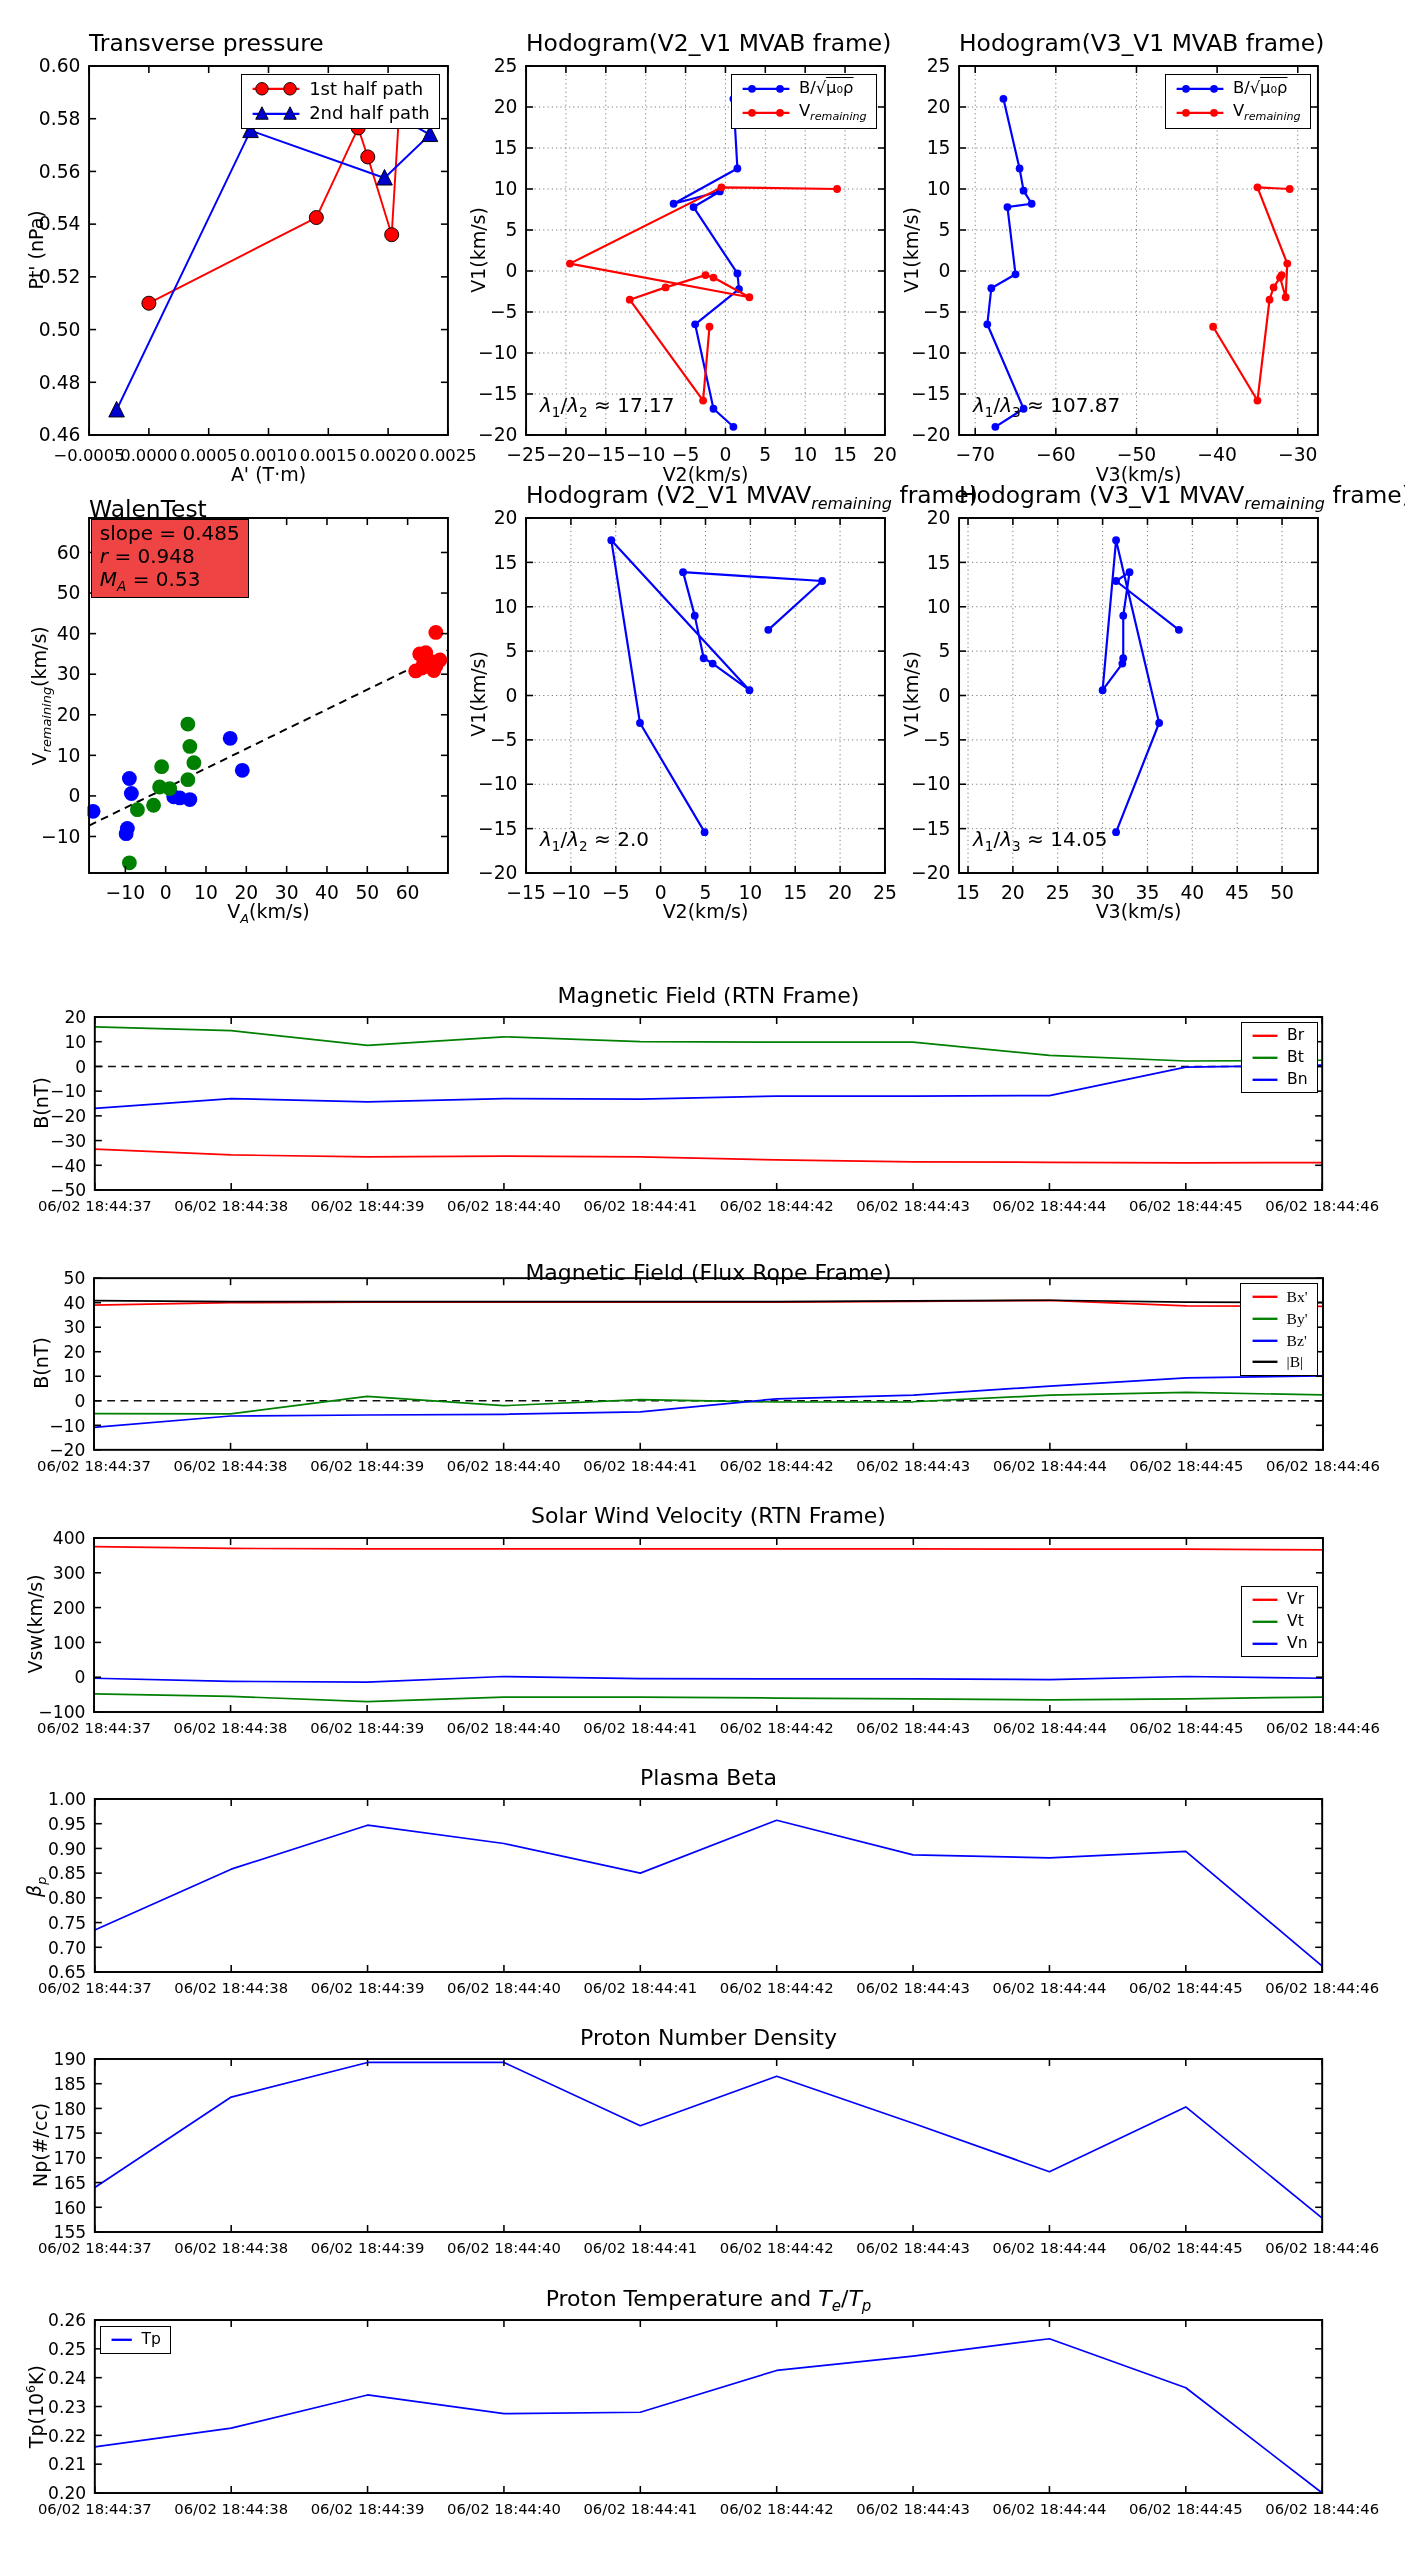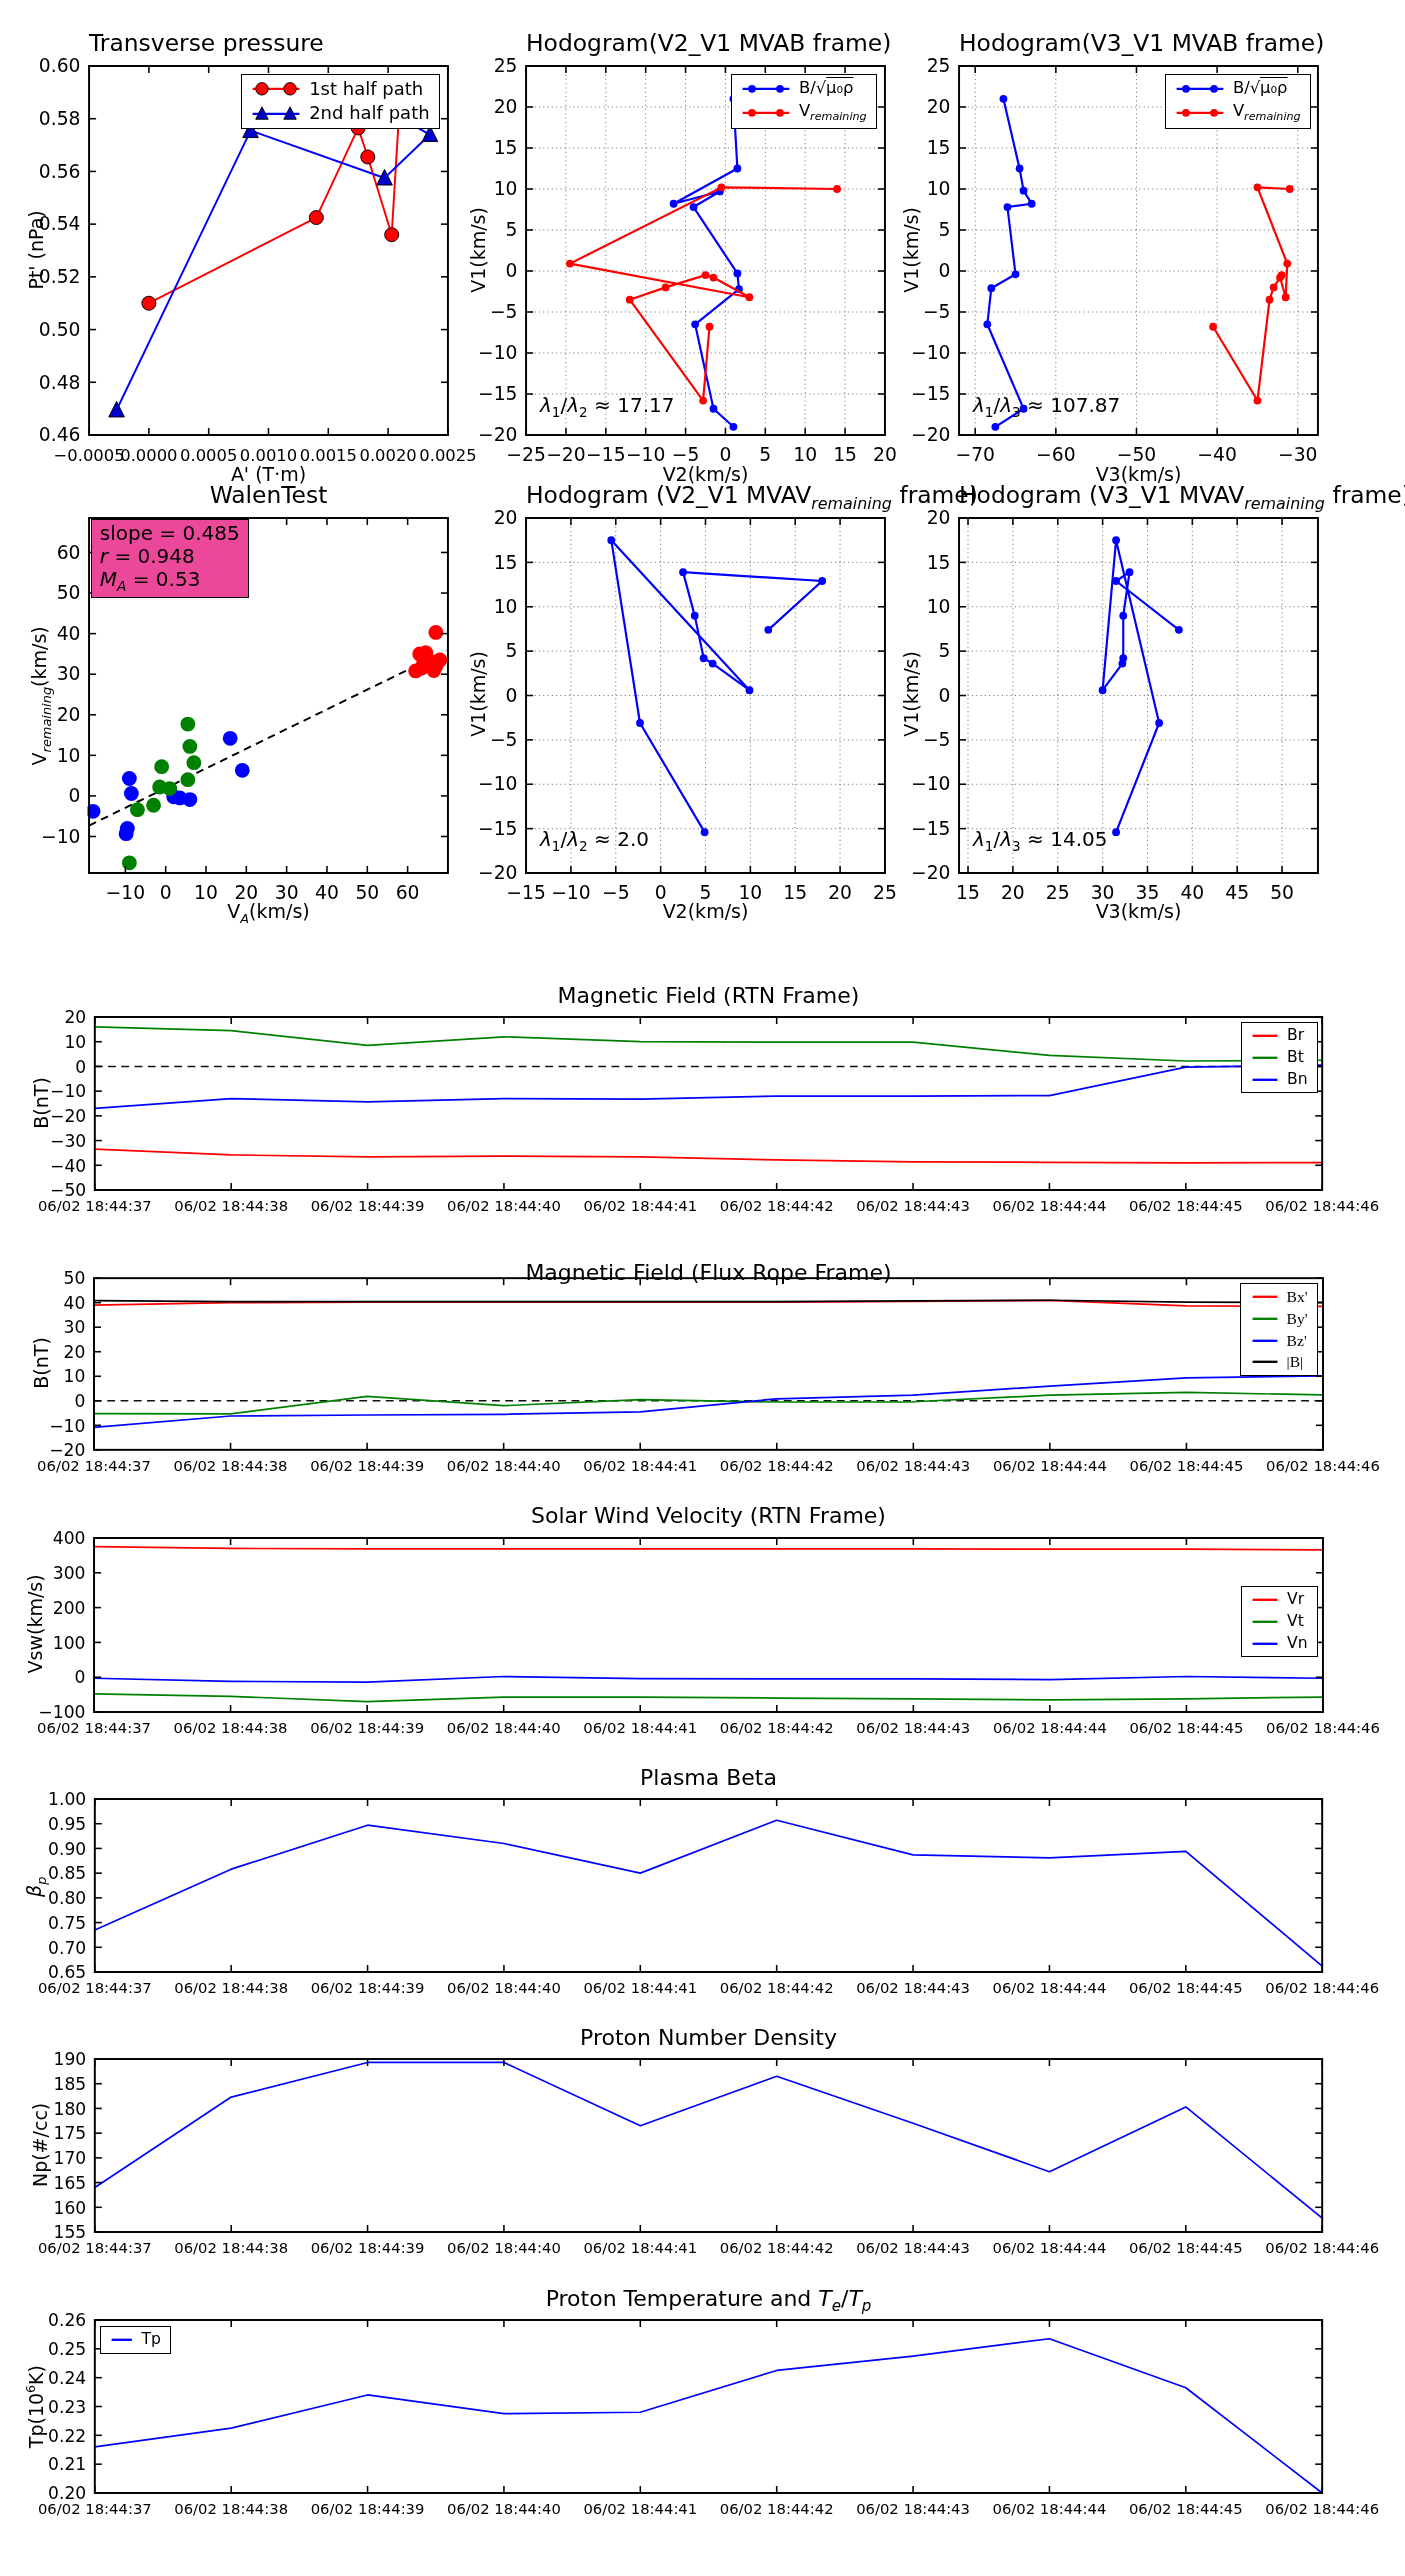--- a/index.html
+++ b/index.html
@@ -3,21 +3,21 @@
 <meta charset="utf-8">
 <style>
   html,body{margin:0;padding:0;background:#fff;}
   body{width:1405px;height:2576px;font-family:"DejaVu Sans",sans-serif;color:#000;}
   #fig{position:relative;width:1405px;height:2576px;background:#fff;overflow:hidden;}
   .chart div{line-height:1.15;}
   .ctitle{white-space:nowrap;}
   .legend{position:absolute;background:#fff;border:1.6px solid #000;padding:3.9px 9.4px;display:flex;flex-direction:column;gap:3.9px;z-index:5;}
   .lrow{display:flex;align-items:center;gap:7.8px;white-space:nowrap;}
   .ann{position:absolute;white-space:nowrap;}
-  .ann.boxed{background:#ec4899;border:1.6px solid #000;padding:2.3px 7.8px;line-height:1.4;}
+  .ann.boxed{background:#ef4444;border:1.6px solid #000;padding:2.3px 7.8px;line-height:1.4;}
   sub{font-size:68%;}
   sup{font-size:66%;}
   svg text{font-family:"DejaVu Sans",sans-serif;}
 </style>
 </head>
 <body>
 
 <div id="fig">
     <div class="chart">
       <svg width="359" height="369" style="position:absolute;left:89px;top:66px;overflow:visible" viewBox="0 0 460 473">
@@ -468,21 +468,21 @@
         <text x="408.314606741573" y="488" text-anchor="middle" font-size="24" fill="#000">60</text>
         <text x="-11" y="416.2" text-anchor="end" font-size="24" fill="#000">−10</text>
         <text x="-11" y="364.2" text-anchor="end" font-size="24" fill="#000">0</text>
         <text x="-11" y="312.20000000000005" text-anchor="end" font-size="24" fill="#000">10</text>
         <text x="-11" y="260.2" text-anchor="end" font-size="24" fill="#000">20</text>
         <text x="-11" y="208.2" text-anchor="end" font-size="24" fill="#000">30</text>
         <text x="-11" y="156.2" text-anchor="end" font-size="24" fill="#000">40</text>
         <text x="-11" y="104.19999999999999" text-anchor="end" font-size="24" fill="#000">50</text>
         <text x="-11" y="52.200000000000045" text-anchor="end" font-size="24" fill="#000">60</text>
       </svg>
-      <div class="ctitle" style="position: absolute; left: 89px; top: 482px; width: 359px; text-align: center; font-size: 23.4px;"><span>WalenTest</span></div>
+      <div class="ctitle" style="position: absolute; left: 89px; top: 496px; width: 359px; text-align: left; font-size: 23.4px;"><span>WalenTest</span></div>
       <div style="position: absolute; left: 89px; top: 901px; width: 359px; text-align: center; font-size: 19px;"><span>V</span><sub style="font-style: italic;">A</sub><span>(km/s)</span></div>
       <div style="position: absolute; left: -75px; top: 683px; width: 234px; text-align: center; font-size: 19px; transform: rotate(-90deg); white-space: nowrap;"><span>V</span><sub style="font-style: italic;">remaining</sub><span>(km/s)</span></div>
       <div class="ann boxed" style="left: 91px; top: 519px; font-size: 20px;">
         <div><span>slope = 0.485</span></div>
         <div><span style="font-style: italic;">r</span><span> = 0.948</span></div>
         <div><span style="font-style: italic;">M</span><sub style="font-style: italic;">A</sub><span> = 0.53</span></div>
       </div>
     </div>
     <div class="chart">
       <svg width="359" height="355" style="position:absolute;left:526px;top:518px;overflow:visible" viewBox="0 0 460 455">

